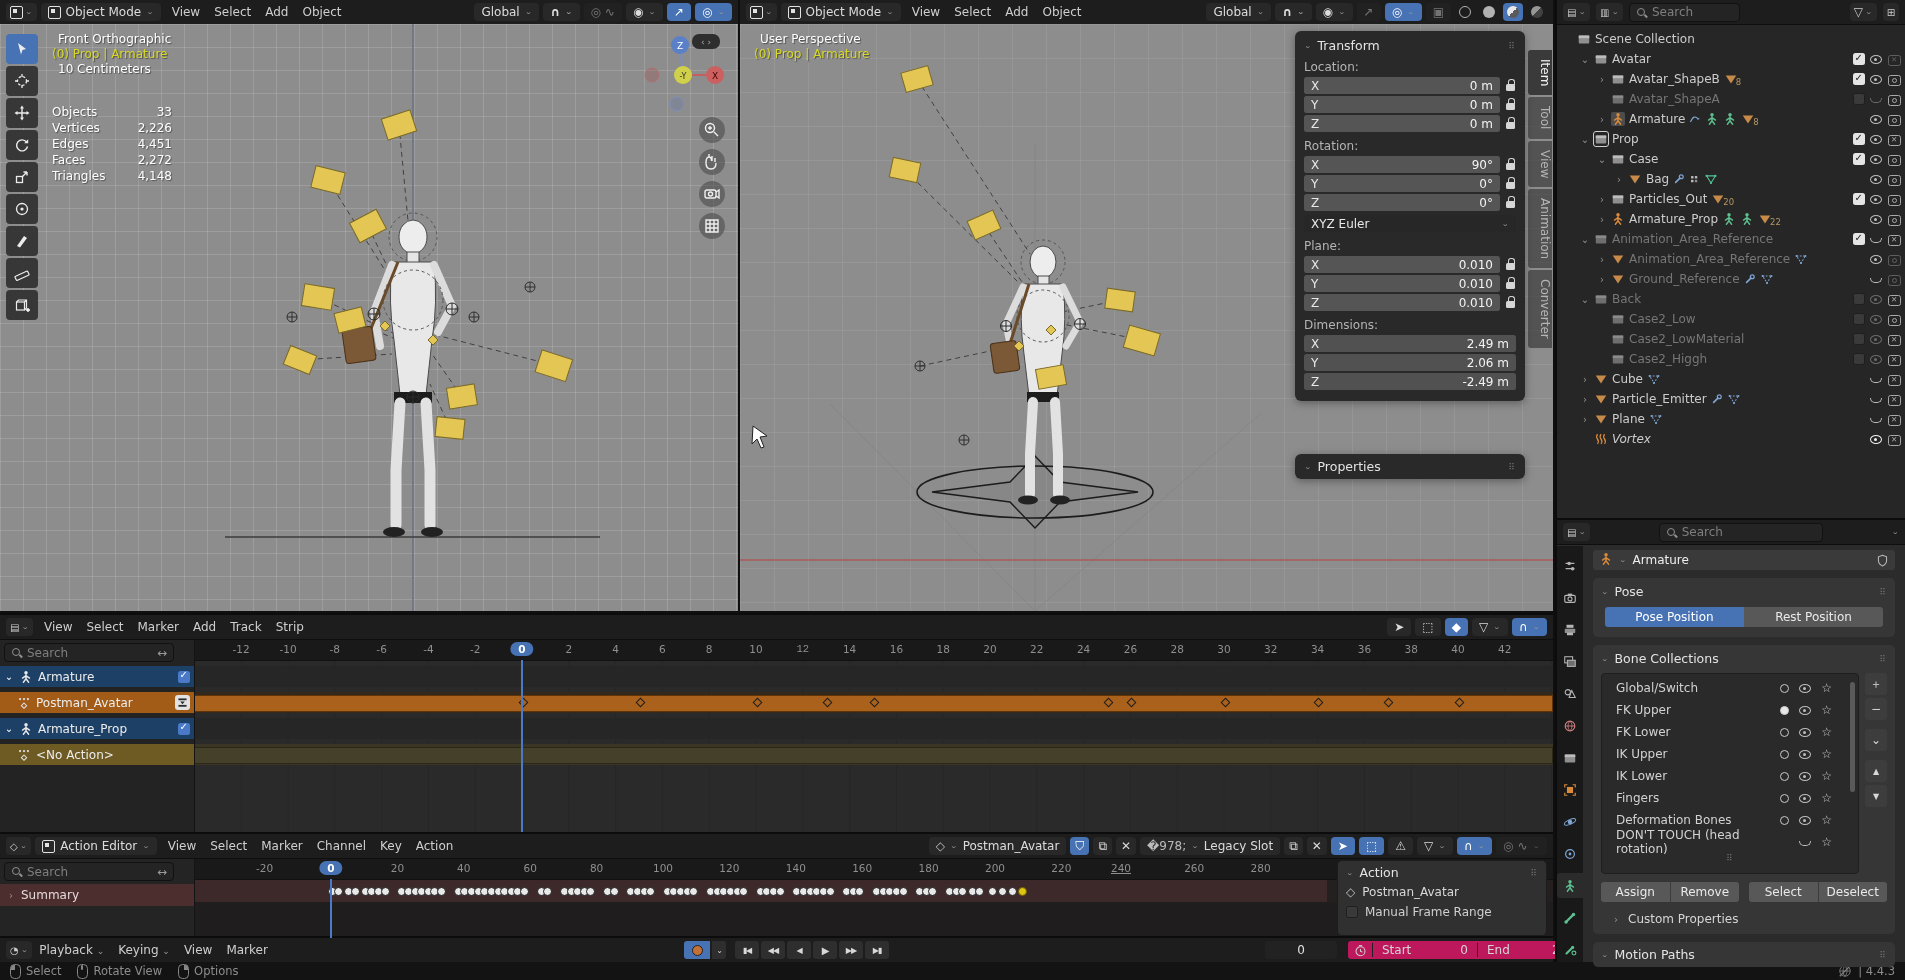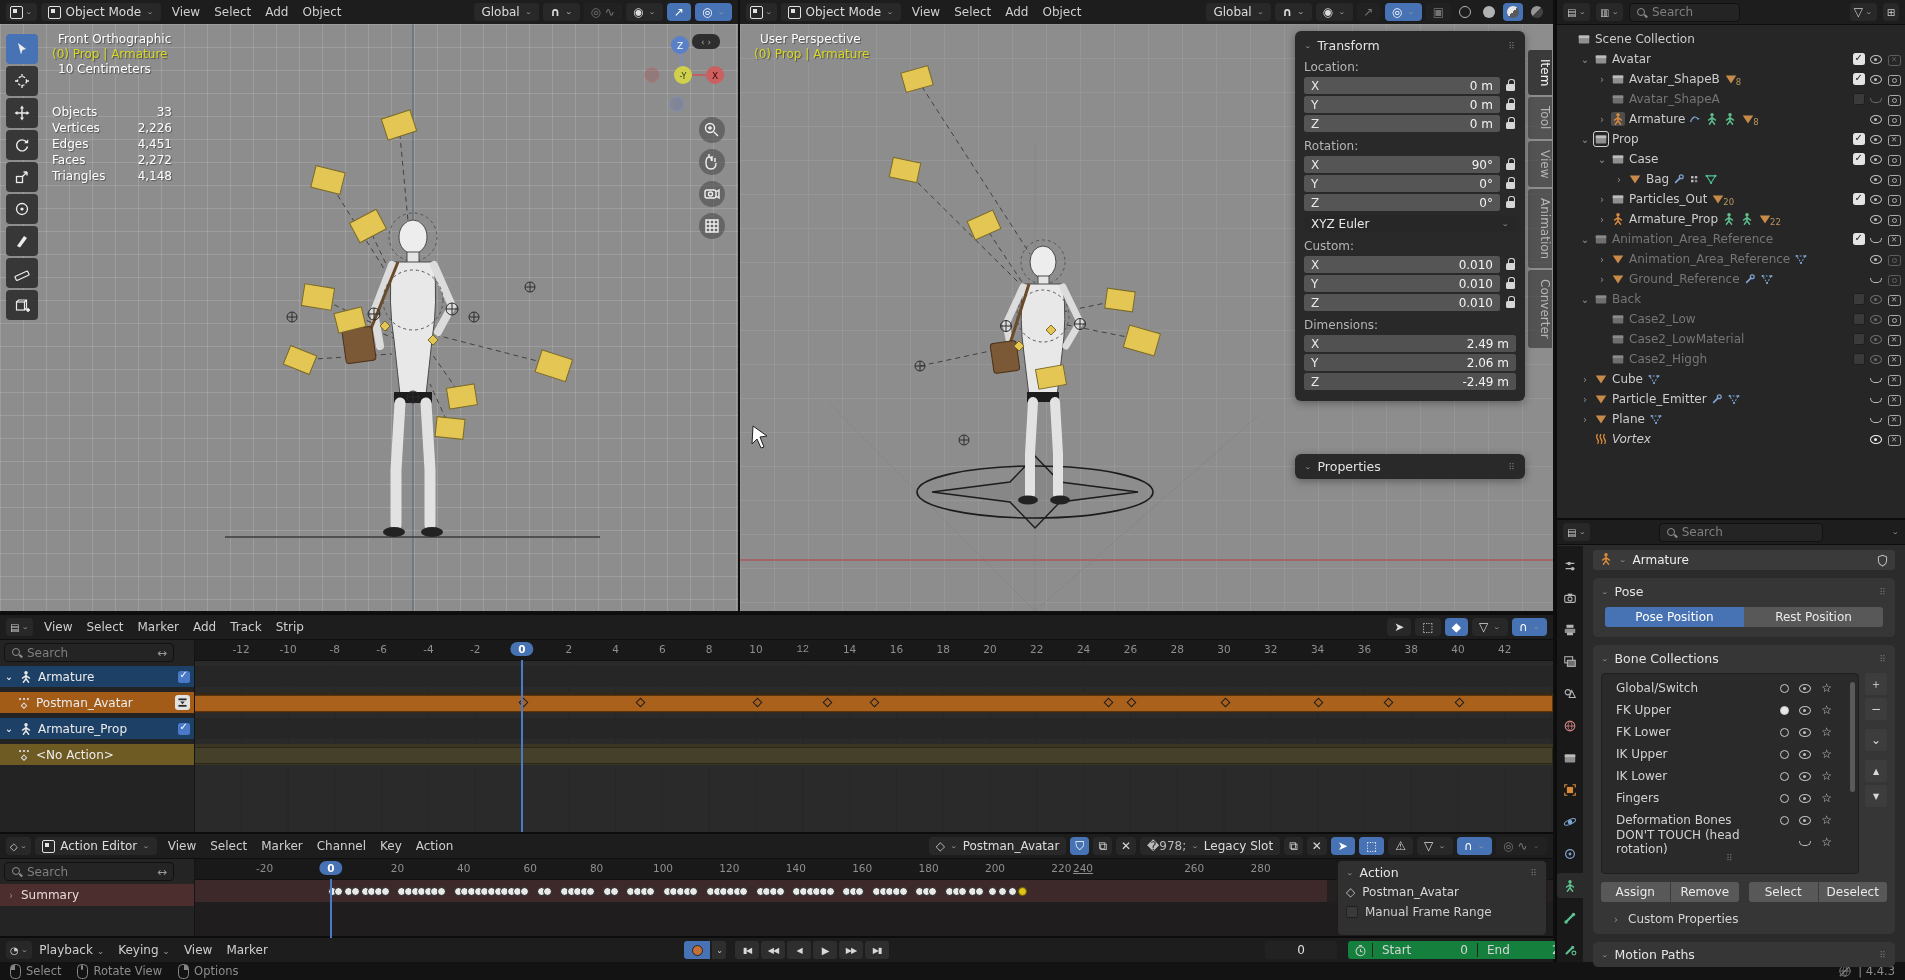--- a/index.html
+++ b/index.html
@@ -488,21 +488,21 @@
               <div class="field ">
                 <span class="fax">Z</span>
                 <span class="fval">0°</span>
               </div>
               <span class="lock"></span>
             </div>
             <div class="drop">
               <span>XYZ Euler</span>
               <span class="caret">⌄</span>
             </div>
-            <div class="flabel">Custom:</div>
+            <div class="flabel">Plane:</div>
             <div class="frow">
               <div class="field ">
                 <span class="fax">X</span>
                 <span class="fval">0.010</span>
               </div>
               <span class="lock"></span>
             </div>
             <div class="frow">
               <div class="field ">
                 <span class="fax">Y</span>
@@ -821,21 +821,21 @@
             <span class="tick" style="left:269.79999999999995px;">40</span>
             <span class="tick" style="left:336.2px;">60</span>
             <span class="tick" style="left:402.59999999999997px;">80</span>
             <span class="tick" style="left:469px;">100</span>
             <span class="tick" style="left:535.4px;">120</span>
             <span class="tick" style="left:601.8px;">140</span>
             <span class="tick" style="left:668.1999999999999px;">160</span>
             <span class="tick" style="left:734.6px;">180</span>
             <span class="tick" style="left:801px;">200</span>
             <span class="tick" style="left:867.4px;">220</span>
-            <span class="tick" style="left:889px;text-decoration:underline;">240</span>
+            <span class="tick" style="left:927px;text-decoration:underline;">240</span>
             <span class="tick" style="left:1000.1999999999999px;">260</span>
             <span class="tick" style="left:1066.6px;">280</span>
           </div>
         <div class="playline" style="left:137px;"></div>
         <div class="fbadge" style="left:137px;">0</div>
 
         <div style="position:absolute;left:1143px;top:1px;width:210px;height:76px;background:#303030;border:1px solid #1c1c1c;border-radius:5px;padding:4px 8px;box-sizing:border-box;">
           <div class="phead">
               <span class="caret">⌄</span>
               <span>Action</span>
@@ -884,21 +884,21 @@
     </span>
     <span class="abs" style="left:735px;display:flex;gap:2px;">
       <span class="tbtn">▮◀</span>
       <span class="tbtn">◀◀</span>
       <span class="tbtn">◀</span>
       <span class="tbtn" style="font-size:10px;">▶</span>
       <span class="tbtn">▶▶</span>
       <span class="tbtn">▶▮</span>
     </span>
     <span class="abs" style="left:1265px;width:72px;height:18px;background:#222;border-radius:3px;display:flex;align-items:center;justify-content:center;color:#e0e0e0;">0</span>
-    <span class="abs" style="left:1348px;display:flex;align-items:center;background:#15803d;border-radius:3px;height:18px;">
+    <span class="abs" style="left:1348px;display:flex;align-items:center;background:#be185d;border-radius:3px;height:18px;">
       <span style="width:24px;display:flex;justify-content:center;">
           <svg width="13" height="13" viewBox="0 0 16 16">
             <circle cx="8" cy="9" r="5.5" stroke="#ccc" fill="none" stroke-width="1.3"></circle>
             <path d="M8,6 V9 L10.5,10" stroke="#ccc" stroke-width="1.3" fill="none"></path>
             <path d="M6,2 h4" stroke="#ccc" stroke-width="1.3"></path>
           </svg>
         </span>
       <span style="display:flex;justify-content:space-between;width:86px;padding:0 9px;color:#d5d5d5;border-left:1px solid #222;">
           <span>Start</span>
           <span>0</span>

